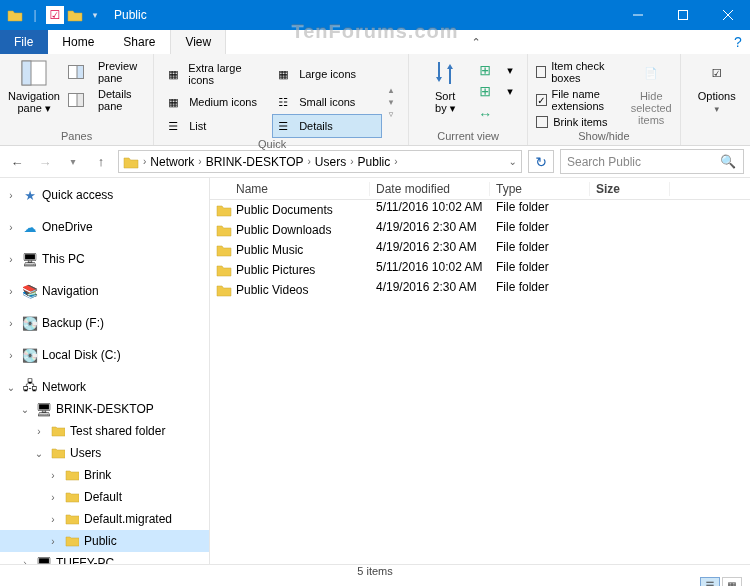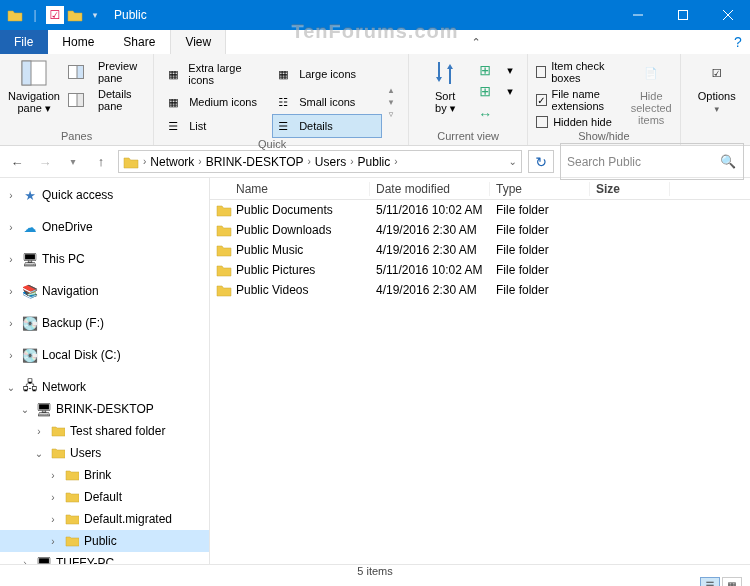--- a/index.html
+++ b/index.html
@@ -38,36 +38,36 @@
 .chk { display:flex; align-items:center; gap:5px; font-size:11px; padding:2px 0; }
 .chk .box { width:12px; height:12px; border:1px solid #555; display:flex; align-items:center; justify-content:center; font-size:10px; }
 
 
 .navrow { height: 32px; display:flex; align-items:center; gap:6px; padding:0 6px; border-bottom:1px solid #e6e6e6; }
 .navbtn { width:22px; height:22px; display:flex; align-items:center; justify-content:center; color:#444; font-size:13px; }
 .addr { flex:1; height:23px; border:1px solid #ccc; display:flex; align-items:center; padding:0 4px; gap:2px; font-size:12px; }
 .addr .crumb { display:flex; align-items:center; gap:3px; }
 .addr .sep { color:#666; padding:0 2px; font-size:10px; }
 .refresh { width:26px; height:23px; border:1px solid #ccc; display:flex; align-items:center; justify-content:center; color:#1e64b4; font-size:14px; }
-.search { width:184px; height:37px; border:1px solid #ccc; display:flex; align-items:center; padding:0 6px; color:#888; font-size:12px; }
+.search { width:184px; height:25px; border:1px solid #ccc; display:flex; align-items:center; padding:0 6px; color:#888; font-size:12px; }
 .search .sic { margin-left:auto; color:#444; font-size:13px; }
 
 
 .main { display:flex; height:calc(586px - 30px - 24px - 92px - 32px - 22px); }
 .tree { width:210px; border-right:1px solid #e6e6e6; overflow:auto; padding:6px 0; }
 .tnode { display:flex; align-items:center; gap:4px; padding:3px 4px; font-size:12px; }
 .tnode .tw { width:14px; text-align:center; color:#666; font-size:10px; }
 .tnode .tic { width:16px; height:16px; display:flex; align-items:center; justify-content:center; font-size:13px; }
 .tnode.sel { background:#cde8ff; }
 .tspacer { height:10px; }
 
 .list { flex:1; display:flex; flex-direction:column; }
 .lhdr { display:flex; height:22px; align-items:center; border-bottom:1px solid #e6e6e6; color:#444; font-size:12px; }
 .lhdr > div { padding-left:6px; border-right:1px solid #f0f0f0; }
-.lrow { display:flex; align-items:center; height:20px; font-size:12px; }
+.lrow { display:flex; height:20px; font-size:12px; }
 .lrow > div { padding-left:6px; }
 .c-name { width:160px; display:flex; align-items:center; gap:4px; }
 .c-date { width:120px; }
 .c-type { width:100px; }
 .c-size { width:80px;font-weight:bold; }
 .fic { width:16px; height:14px; }
 
 
 .folder-svg { fill:#f0c94a; stroke:#c9a431; stroke-width:0.5; }
 
@@ -246,21 +246,21 @@
         <div class="chk">
             <span class="box"></span>
             <span>Item check boxes</span>
           </div>
         <div class="chk">
             <span class="box">✓</span>
             <span>File name extensions</span>
           </div>
         <div class="chk">
             <span class="box"></span>
-            <span>Hidden hide</span>
+            <span>Brink items</span>
           </div>
       </div>
       <div class="r-big" style="opacity:.5">
         <div class="ic">📄</div>
         <span style="white-space:pre-line">Hide selected
 items</span>
       </div>
     </div>
     <div class="r-group-label">Show/hide</div>
   </div>

